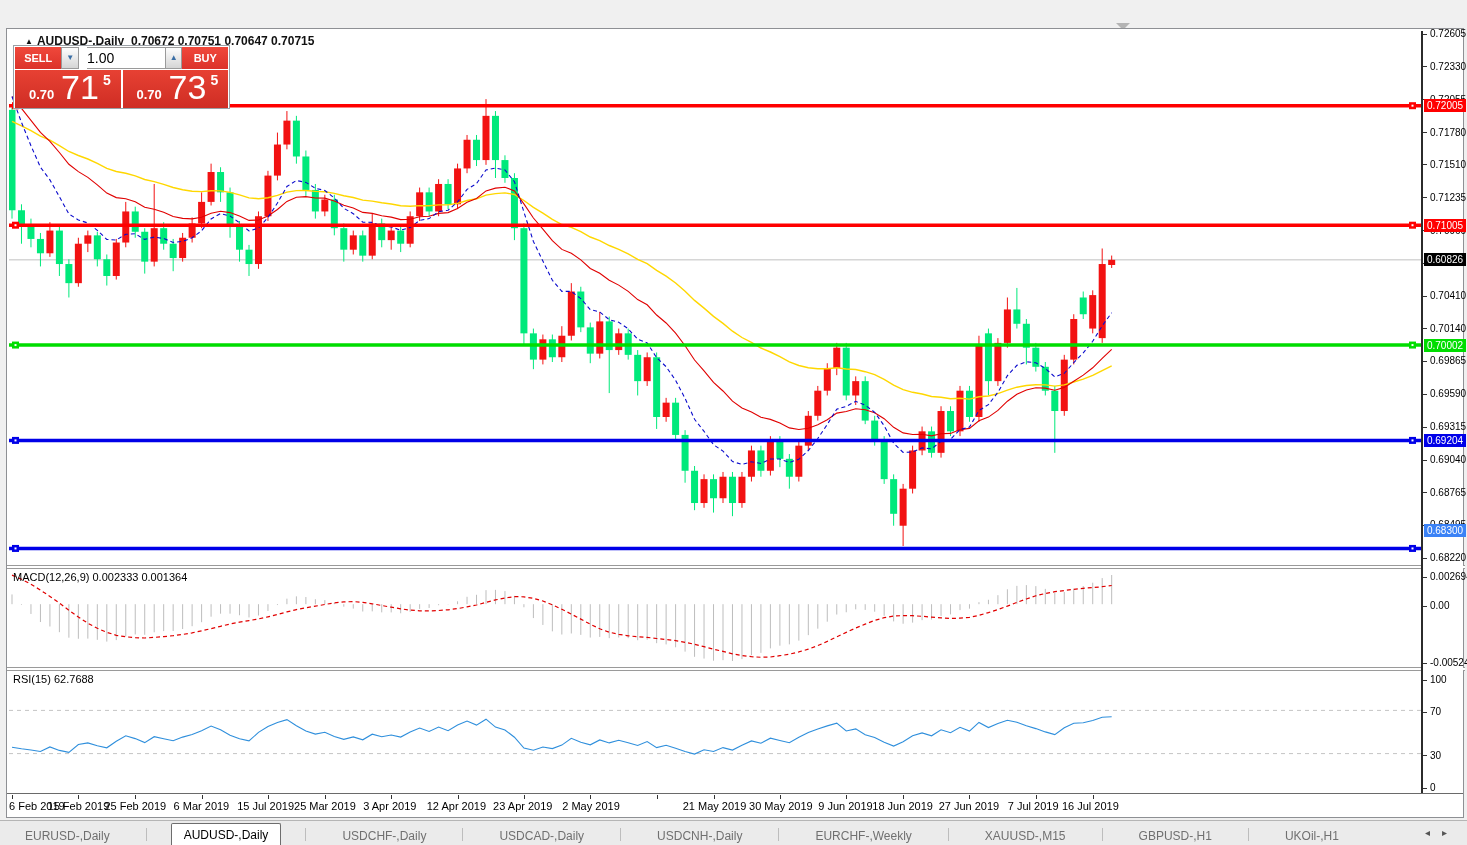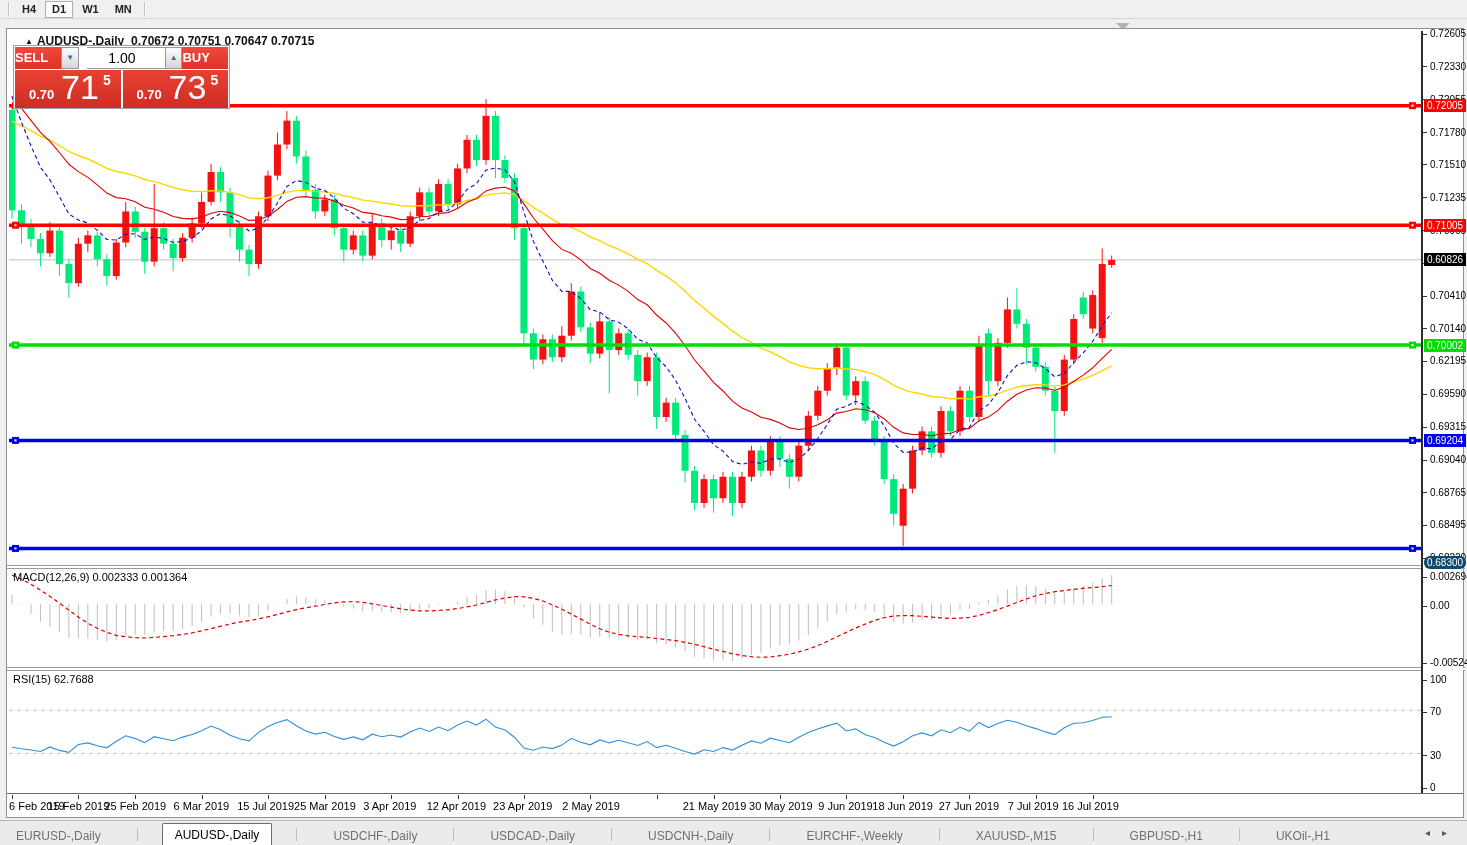--- a/index.html
+++ b/index.html
@@ -21,58 +21,48 @@
   .scale-label{position:absolute;left:7px;font-size:10px;color:#000;white-space:nowrap;}
   .scale-tick{position:absolute;left:0px;width:4px;height:1px;background:#333;}
   .scale-box{position:absolute;left:1px;width:42px;height:13px;font-size:10px;line-height:13px;text-align:center;color:#fff;white-space:nowrap;}
   .ind-label{position:absolute;left:4px;top:2px;font-size:11px;color:#000;white-space:nowrap;}
   
   #chart-title{position:absolute;left:16px;top:3px;font-size:12px;font-weight:bold;color:#111;white-space:nowrap;}
   #chart-title .tri{font-size:8px;vertical-align:1px;margin-right:4px;}
   
   #trade-panel{position:absolute;left:4px;top:14px;width:217px;height:64px;background:#fff;border:1px solid #9aa0a6;box-sizing:border-box;}
   #tp-row1{position:absolute;left:1px;top:1px;height:22px;width:213px;display:flex;}
-  .tp-btn{background:linear-gradient(#f0483b,#dc322a);color:#fff;font-size:13px;font-weight:bold;line-height:22px;}
+  .tp-btn{background:linear-gradient(#f0483b,#dc322a);color:#fff;font-size:11px;font-weight:bold;text-align:center;line-height:22px;}
   #sell-btn{width:48px;}
   #buy-btn{width:47px;}
   .spin-btn{width:18px;background:linear-gradient(#fdfdfd,#d5d5d5);border:1px solid #9a9a9a;box-sizing:border-box;color:#3a6ea5;font-size:8px;text-align:center;line-height:20px;}
-  #vol-input{width:70px;border:1px solid #9a9a9a;border-left:none;border-right:none;font-size:14px;text-align:center;padding:0 8px 0 0;font-family:"Liberation Sans",sans-serif;margin-left:8px;}
+  #vol-input{width:70px;border:1px solid #9a9a9a;border-left:none;border-right:none;font-size:14px;text-align:left;padding:0 8px 0 0;font-family:"Liberation Sans",sans-serif;margin-left:8px;}
   #tp-row2{position:absolute;left:1px;top:24px;height:38px;width:213px;display:flex;gap:2px;background:#fff;}
   .price-box{flex:1;background:linear-gradient(#e74133,#cf2d24);color:#fff;position:relative;}
   .pb-prefix{position:absolute;left:14px;bottom:6px;font-size:13px;font-weight:bold;}
   .pb-big{position:absolute;left:46px;top:-2px;font-size:34px;}
   .pb-sup{position:absolute;left:88px;top:2px;font-size:14px;font-weight:bold;}
   
   #time-axis{position:absolute;left:2px;top:766px;width:1412px;height:21px;background:#fff;}
   .t-tick{position:absolute;top:0;width:1px;height:4px;background:#333;}
   .t-label{position:absolute;top:5px;font-size:11px;color:#000;white-space:nowrap;}
   
   #tab-bar{position:absolute;left:0;top:820px;width:1467px;height:25px;background:#ebebeb;border-top:1px solid #b5b5b5;display:flex;align-items:flex-end;}
-  #tab-strip{display:flex;align-items:flex-end;height:25px;padding-left:4px;gap:24px;}
+  #tab-strip{display:flex;align-items:flex-end;height:25px;padding-left:13px;gap:24px;}
   .tab{height:20px;line-height:20px;padding:0 12px;font-size:12px;color:#707070;white-space:nowrap;cursor:default;}
   .tab.active{background:#fff;border:1px solid #6d6d6d;border-bottom:none;border-radius:2px 2px 0 0;color:#000;height:22px;line-height:22px;}
   .tab-sep{width:1px;height:13px;background:#bdbdbd;margin-bottom:5px;}
   #tab-arrows{position:absolute;right:8px;top:6px;font-size:10px;color:#555;letter-spacing:12px;}
   svg{position:absolute;left:0;top:0;}
 </style>
 </head>
 <body>
 
 <div id="screen">
 
-  <div id="tf-toolbar">
-    <div class="tb-sep"></div>
-    <span id="tf-group" style="display: flex;">
-        <div class="tf-btn">H4</div>
-        <div class="tf-btn active">D1</div>
-        <div class="tf-btn">W1</div>
-        <div class="tf-btn">MN</div>
-      </span>
-    <div class="tb-sep"></div>
-  </div>
 
   <div id="shift-marker"></div>
 
   <div id="chart-frame">
     <div class="pane" id="main-pane" style="top:2px;width:1412px;height:534px;">
       <svg id="main-svg" width="1412" height="534">
           <line x1="0" y1="228.85176738882618" x2="1412" y2="228.85176738882618" stroke="#c0c0c0" stroke-width="1"></line>
           <line x1="3" y1="76.49144811858605" x2="3" y2="187.62485746864292" stroke="#00e97b" stroke-width="1"></line>
           <rect x="-0.5" y="78.88141391106014" width="7" height="100.37856328392216" fill="#00e97b"></rect>
           <line x1="12.48" y1="173.2850627137971" x2="12.48" y2="212.71949828962346" stroke="#00e97b" stroke-width="1"></line>
@@ -554,38 +544,38 @@
         <div class="scale-label" style="top: 160.713px;">0.71235</div>
         <div class="scale-tick" style="top: 199.075px;"></div>
         <div class="scale-label" style="top: 193.575px;">0.70960</div>
         <div class="scale-tick" style="top: 231.937px;"></div>
         <div class="scale-label" style="top: 226.437px;">0.70685</div>
         <div class="scale-tick" style="top: 264.799px;"></div>
         <div class="scale-label" style="top: 259.299px;">0.70410</div>
         <div class="scale-tick" style="top: 297.063px;"></div>
         <div class="scale-label" style="top: 291.563px;">0.70140</div>
         <div class="scale-tick" style="top: 329.925px;"></div>
-        <div class="scale-label" style="top: 324.425px;">0.62195</div>
+        <div class="scale-label" style="top: 324.425px;">0.69865</div>
         <div class="scale-tick" style="top: 362.787px;"></div>
         <div class="scale-label" style="top: 357.287px;">0.69590</div>
         <div class="scale-tick" style="top: 395.649px;"></div>
         <div class="scale-label" style="top: 390.149px;">0.69315</div>
         <div class="scale-tick" style="top: 428.511px;"></div>
         <div class="scale-label" style="top: 423.011px;">0.69040</div>
         <div class="scale-tick" style="top: 461.373px;"></div>
         <div class="scale-label" style="top: 455.873px;">0.68765</div>
         <div class="scale-tick" style="top: 493.638px;"></div>
         <div class="scale-label" style="top: 488.138px;">0.68495</div>
         <div class="scale-tick" style="top: 526.5px;"></div>
         <div class="scale-label" style="top: 521px;">0.68220</div>
         <div class="scale-box" style="top: 68.199px; background: rgb(255, 0, 0); color: rgb(255, 255, 255);">0.72005</div>
         <div class="scale-box" style="top: 187.697px; background: rgb(255, 0, 0); color: rgb(255, 255, 255);">0.71005</div>
         <div class="scale-box" style="top: 307.554px; background: rgb(0, 221, 0); color: rgb(255, 255, 255);">0.70002</div>
         <div class="scale-box" style="top: 402.914px; background: rgb(0, 0, 232); color: rgb(255, 255, 255);">0.69204</div>
-        <div class="scale-box" style="top: 525px; background: #0c4a6e; color: rgb(255, 255, 255); border-radius: 6px;">0.68300</div>
+        <div class="scale-box" style="top: 493px; background: #3b82f6; color: rgb(255, 255, 255);">0.68300</div>
         <div class="scale-box" style="top: 222.352px; background: rgb(0, 0, 0);">0.60826</div>
         <div class="scale-tick" style="top: 545.5px;"></div>
         <div class="scale-label" style="top: 540px;">0.002694</div>
         <div class="scale-tick" style="top: 574.694px;"></div>
         <div class="scale-label" style="top: 569.194px;">0.00</div>
         <div class="scale-tick" style="top: 631.5px;"></div>
         <div class="scale-label" style="top: 626px;">-0.005242</div>
         <div class="scale-tick" style="top: 648.5px;"></div>
         <div class="scale-label" style="top: 643px;">100</div>
         <div class="scale-tick" style="top: 680.9px;"></div>

